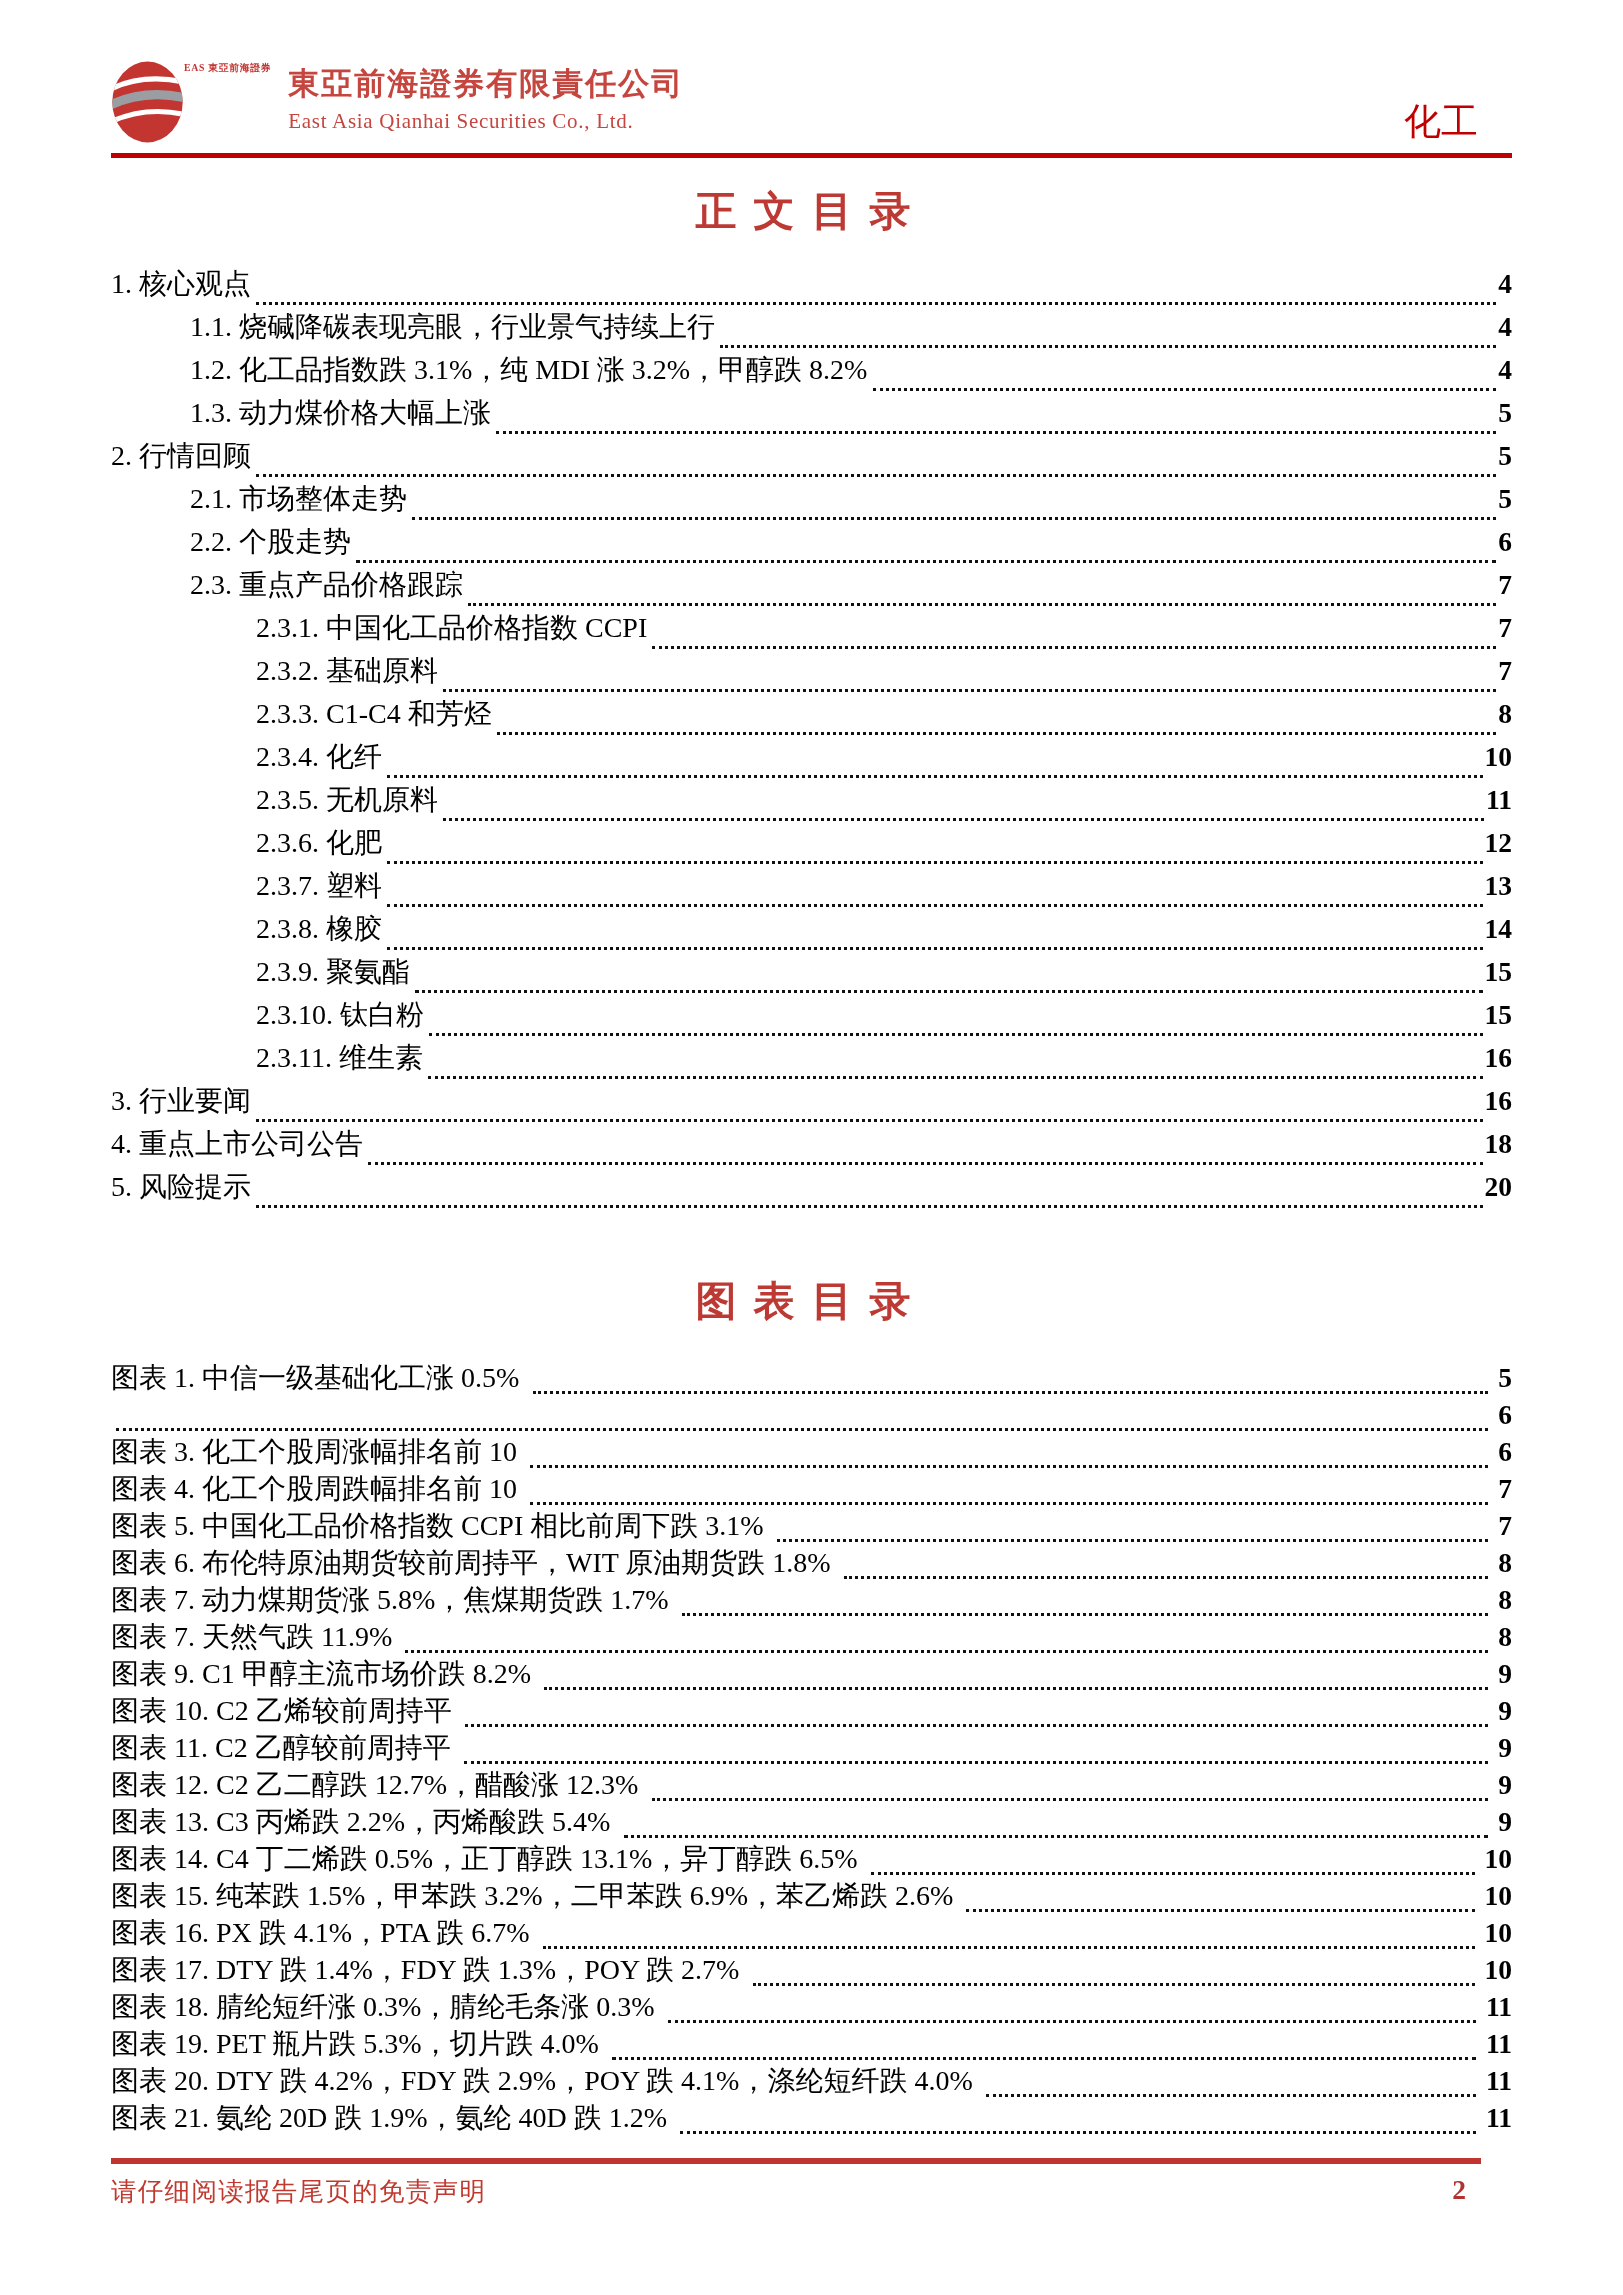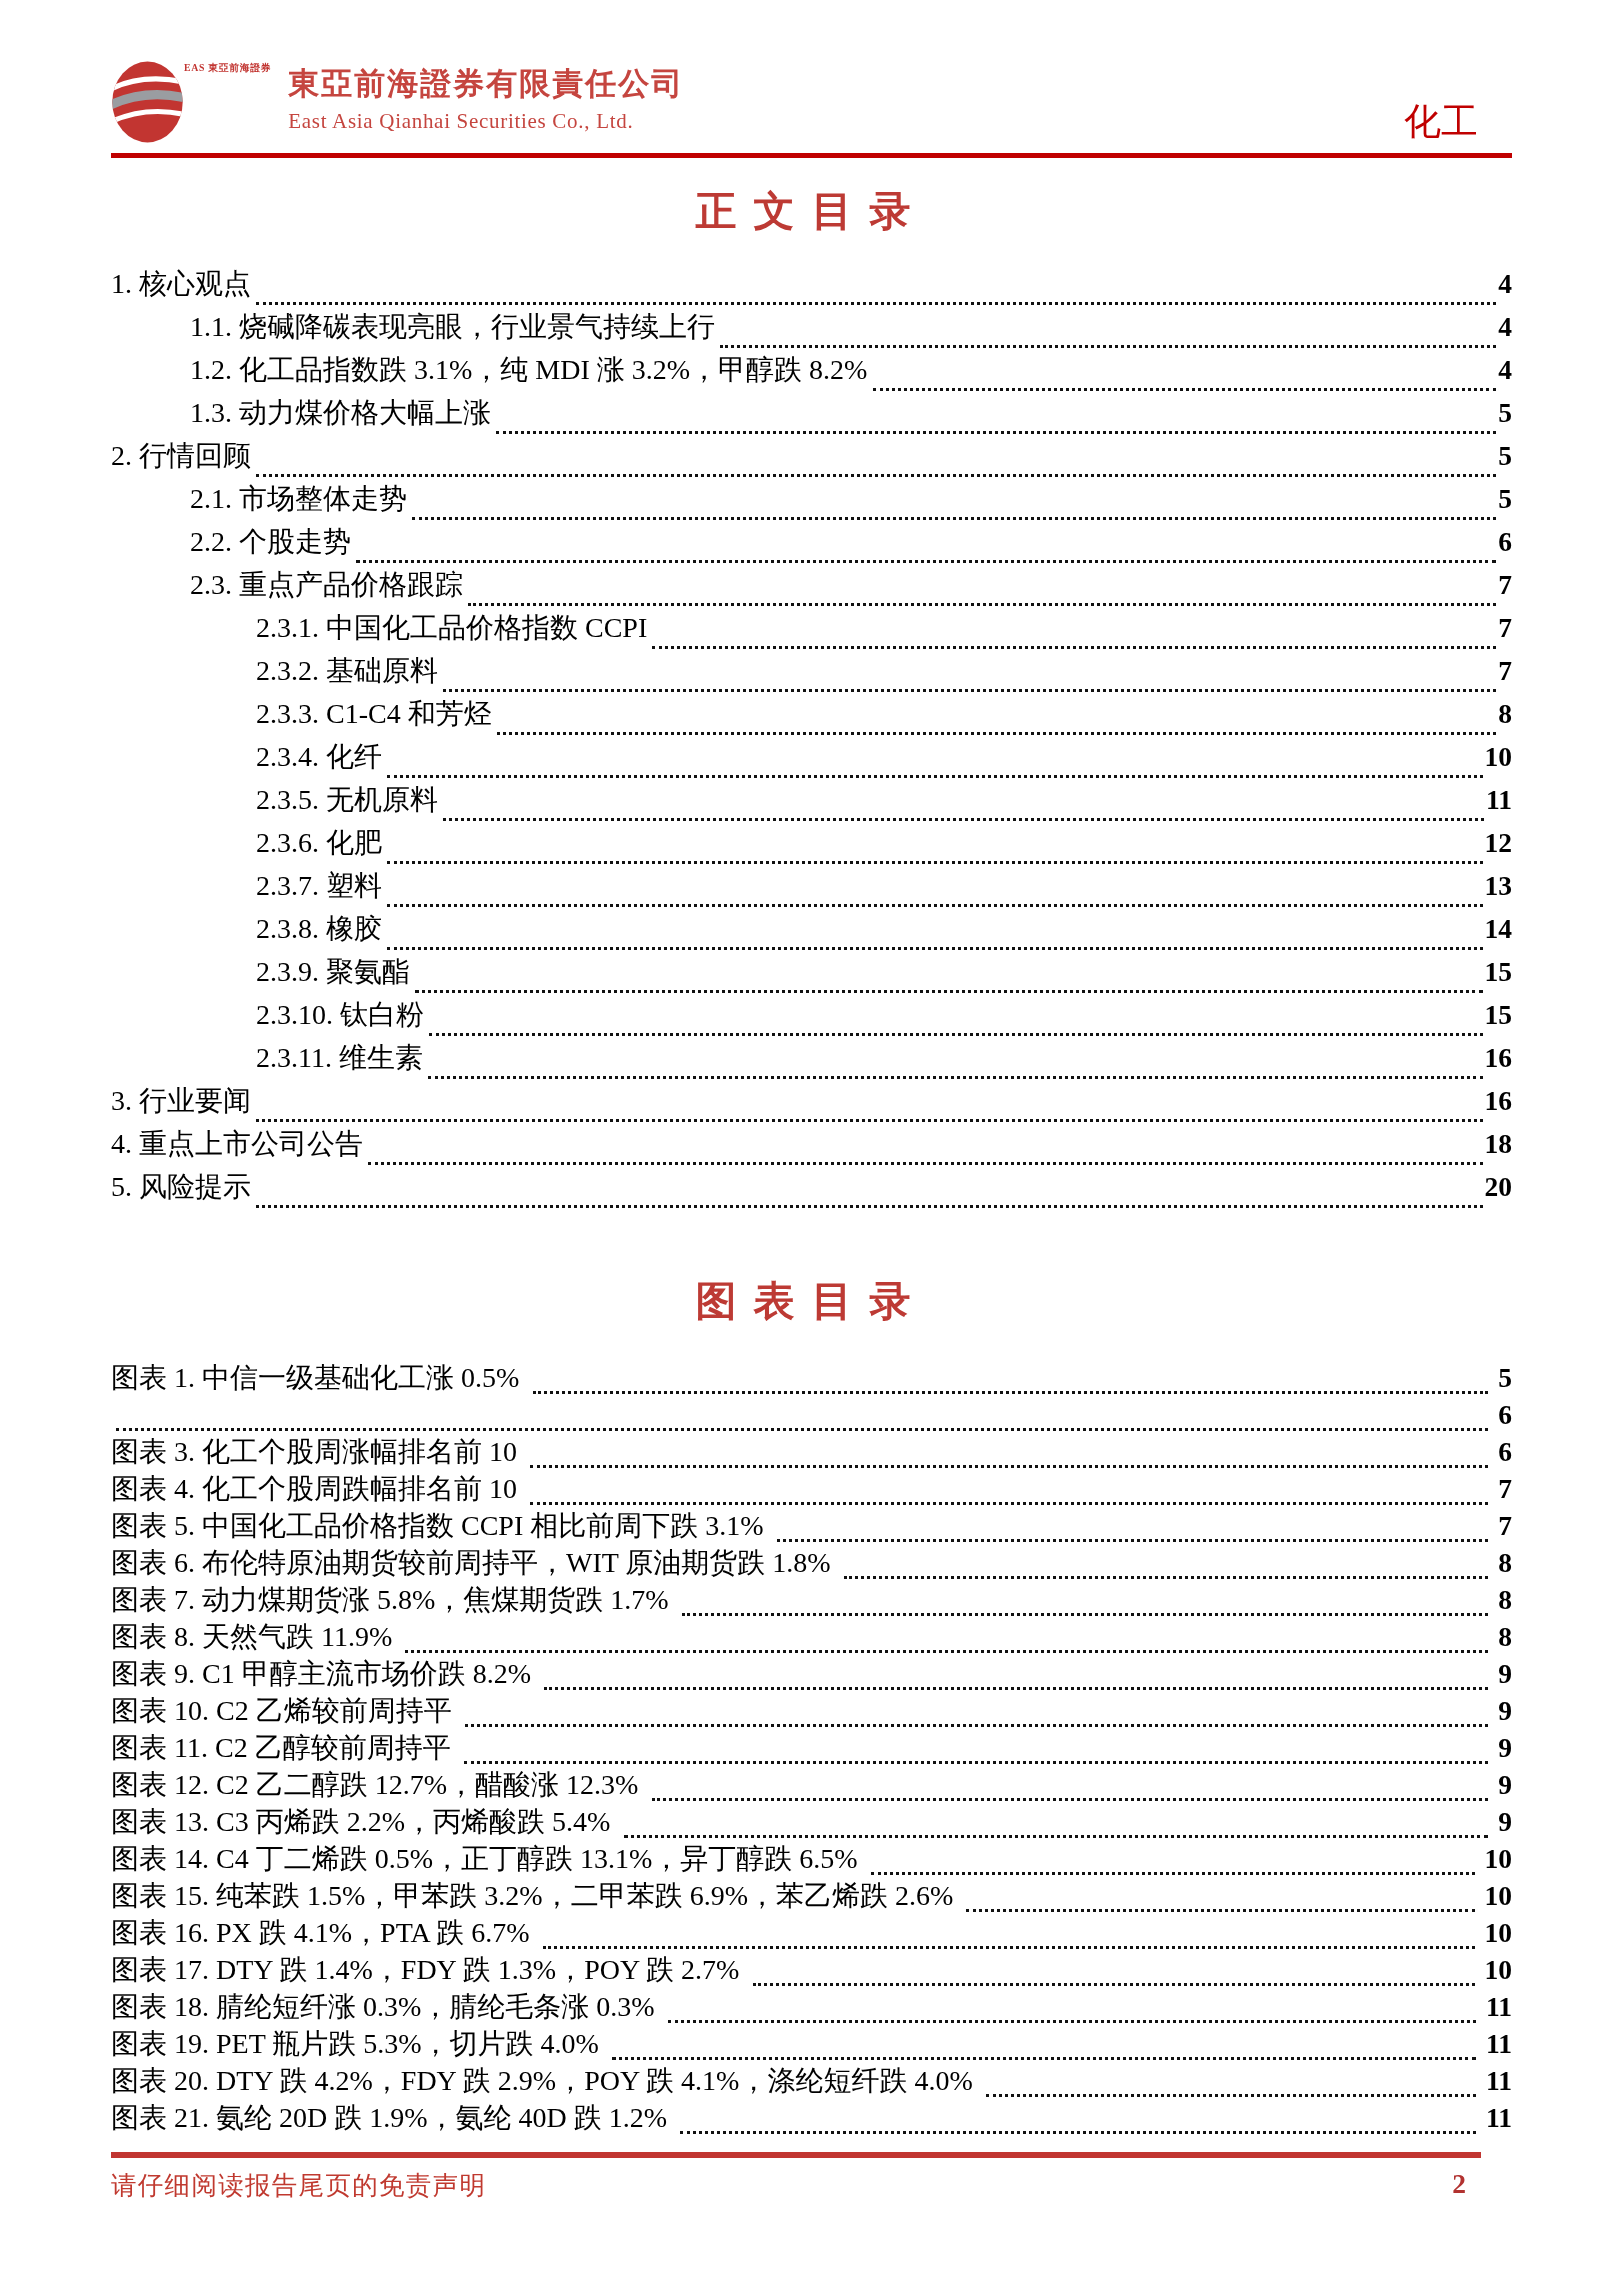--- a/index.html
+++ b/index.html
@@ -43,21 +43,21 @@
     border-bottom: 3.3px dotted #111;
     margin: 0 2px 7.9px 5.2px;
     min-width: 13px;
   }
   .fig-list .leader { margin-bottom: 6.5px; }
   .toc-page { font-size: 27.5px; font-weight: bold; line-height: 1.1; flex: 0 0 auto; }
   .toc-row.level-2 { padding-left: 79px; }
   .toc-row.level-3 { padding-left: 145px; }
 
   
-  .footer { position: absolute; left: 111px; right: 111px; bottom: 92px; }
+  .footer { position: absolute; left: 111px; right: 111px; bottom: 86px; }
   .footer-rule { height: 5.2px; background: #c13531; margin-right: 31px; }
   .footer-row { display: flex; justify-content: space-between; align-items: flex-start; margin-top: 10.5px; }
   .disclaimer { font-size: 25.5px; color: #c0392f; letter-spacing: 1.3px; }
   .page-num { font-size: 27.5px; color: #b23230; font-weight: bold; padding-right: 46px; }
 </style>
 </head>
 <body>
 
 <div class="page">
 
@@ -266,21 +266,21 @@
         <span class="toc-page">8</span>
       </div>
 
       <div class="toc-row level-1">
         <span class="toc-label">图表 7. 动力煤期货涨 5.8%，焦煤期货跌 1.7%</span>
         <span class="leader"></span>
         <span class="toc-page">8</span>
       </div>
 
       <div class="toc-row level-1">
-        <span class="toc-label">图表 8. 天然气跌 11.9%</span>
+        <span class="toc-label">图表 7. 天然气跌 11.9%</span>
         <span class="leader"></span>
         <span class="toc-page">8</span>
       </div>
 
       <div class="toc-row level-1">
         <span class="toc-label">图表 9. C1 甲醇主流市场价跌 8.2%</span>
         <span class="leader"></span>
         <span class="toc-page">9</span>
       </div>
 

